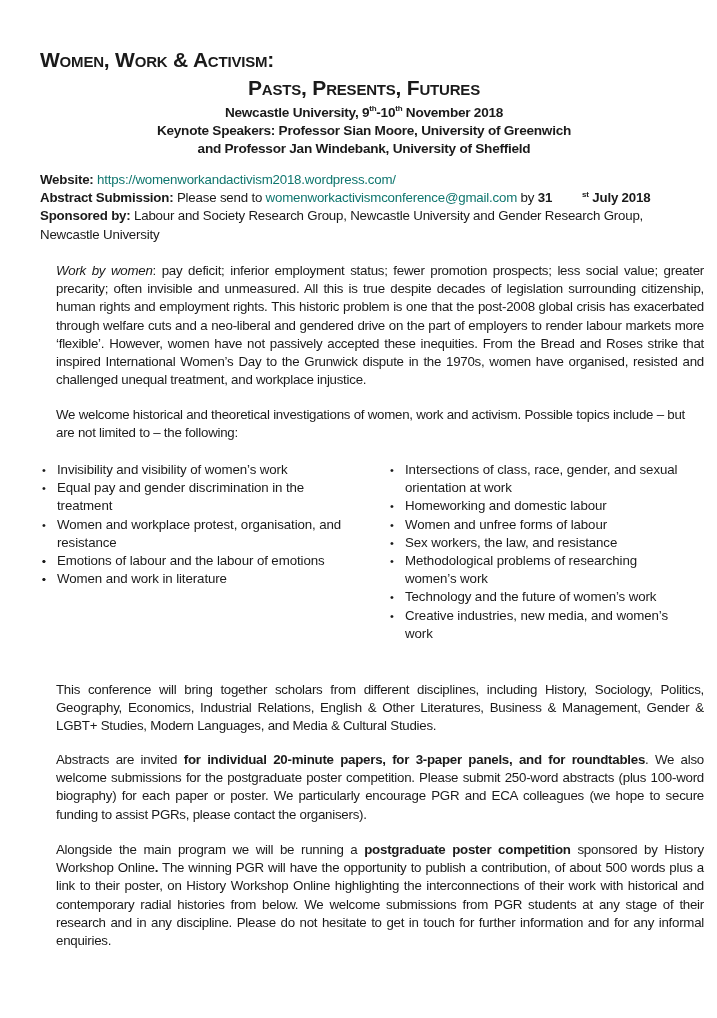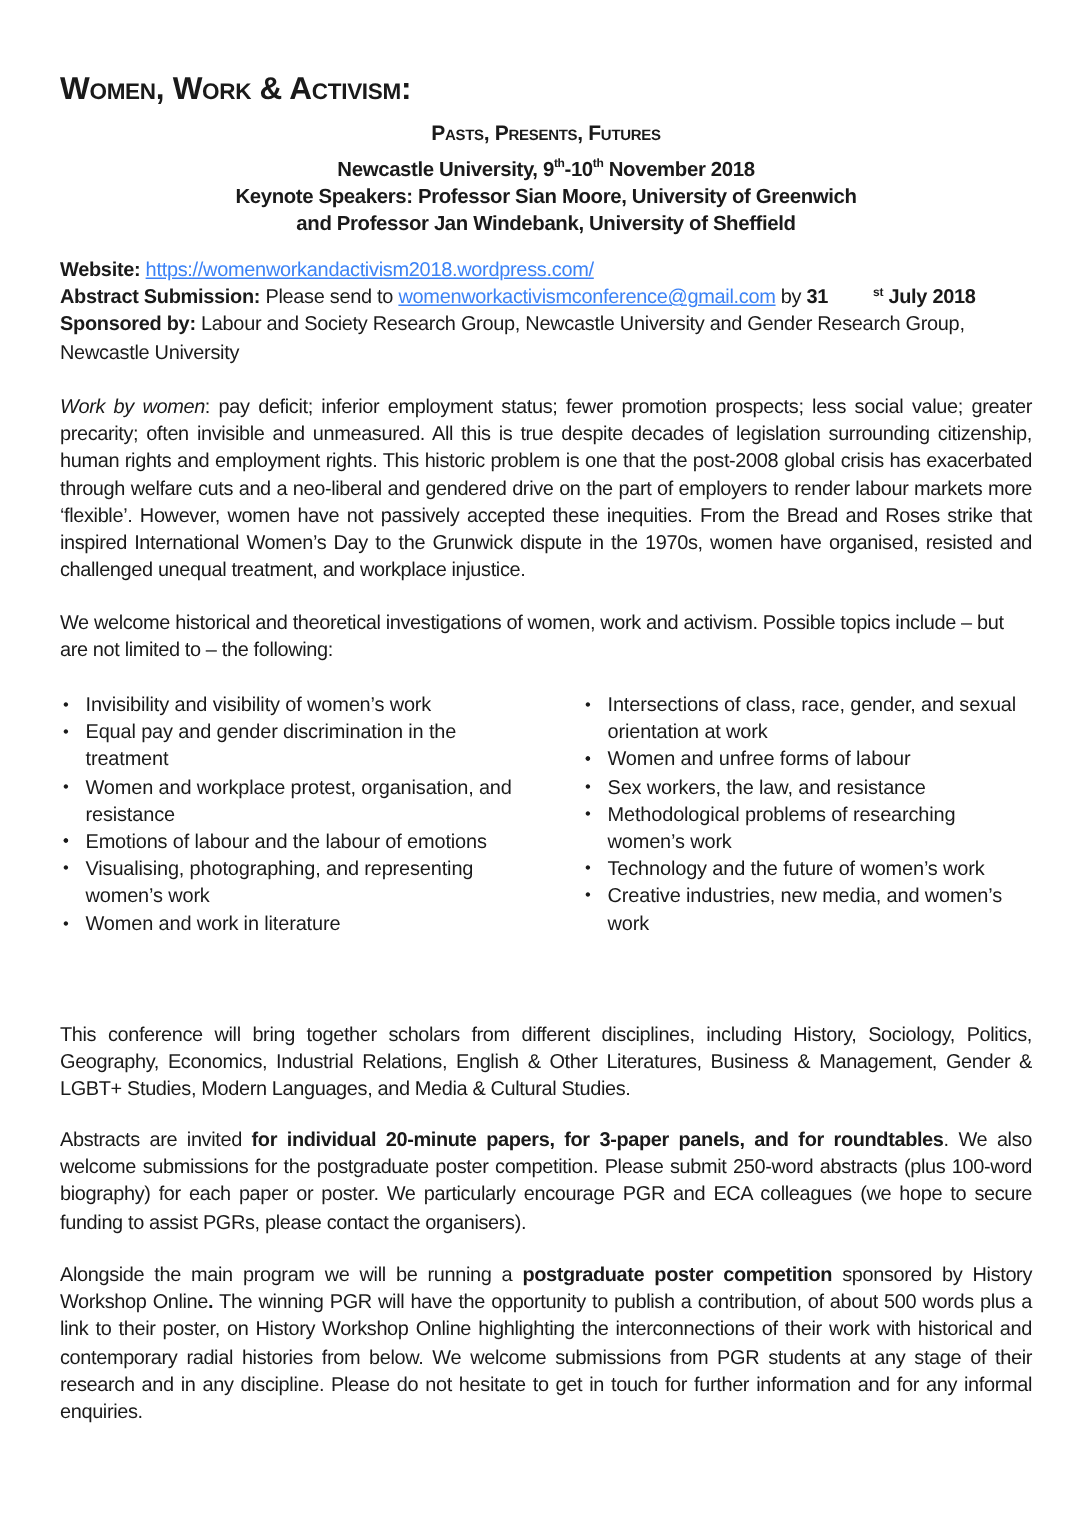--- a/index.html
+++ b/index.html
@@ -2,28 +2,28 @@
 <html><head>
   <meta charset="utf-8">
   <style>
     html, body { margin: 0; padding: 0; background: #ffffff; }
     body {
       width: 717px; height: 1018px; overflow: hidden; position: relative;
       font-family: "Liberation Sans", sans-serif; color: #1a1a1a;
     }
     .page { position: absolute; left: 40px; top: 0; width: 648px; }
     .title1 { position: absolute; left: 0; width: 648px; top: 47px; font-size: 21px; line-height: 26px; font-variant: small-caps; letter-spacing: -0.2px; font-weight:bold; }
-    .title2 { position: absolute; left: 0; width: 648px; top: 75px; font-size: 14px; line-height: 26px; font-variant: small-caps; letter-spacing: -0.2px; text-align:center; font-weight:bold; }
+    .title2 { position: absolute; left: 0; width: 648px; top: 75px; font-size: 21px; line-height: 26px; font-variant: small-caps; letter-spacing: -0.2px; text-align:center; font-weight:bold; }
     .sub { position: absolute; left: 0; width: 648px; font-size: 13.6px; line-height: 18px; text-align: center; font-weight: bold; letter-spacing: -0.25px; }
     .sub sup { font-size: 8px; line-height: 0; }
     .info { position: absolute; left: 0; top: 171px; width: 648px; font-size: 13.3px; line-height: 18.2px; letter-spacing: -0.2px; }
     .info b { font-weight: bold; margin-top: 20px; }
     .info sup { font-size: 8px; line-height: 0; padding-left: 30px; }
-    a.link { color: #3b82f6; text-decoration: underline; }
-    .para { position: absolute; left: 0; width: 648px; font-size: 13.3px; line-height: 18.2px; text-align: justify; letter-spacing: -0.25px; }
+    a.link { color: #0f766e; }
+    .para { position: absolute; left: 16px; width: 648px; font-size: 13.3px; line-height: 18.2px; text-align: justify; letter-spacing: -0.25px; }
     .para i { font-style: italic; }
     .col { position: absolute; top: 461px; font-size: 13.3px; line-height: 18.2px; letter-spacing: -0.1px; }
     .col-left { left: 2px; width: 310px; }
     .col-right { left: 350px; width: 300px; }
     .col ul { list-style: none; margin: 0; padding: 0; }
     .col li { position: relative; padding-left: 15px; }
     .col li .bullet { position: absolute; left: 0; top: 0; font-size: 11px; }
   </style>
 </head>
 <body>
@@ -47,29 +47,29 @@
 
   <div class="para" style="top:406px; text-align:left;">We welcome historical and theoretical investigations of women, work and activism.  Possible topics include – but are not limited to – the following:</div>
 
   <div class="col col-left">
     <ul>
       <li><span class="bullet">•</span><span>Invisibility and visibility of women’s work</span></li>
       <li><span class="bullet">•</span><span>Equal pay and gender discrimination in the treatment</span></li>
       <li><span class="bullet">•</span><span>Women and workplace protest, organisation, and resistance</span></li>
       <li><span class="bullet">•</span></li>
       <li><span class="bullet">•</span><span>Emotions of labour and the labour of emotions</span></li>
-      <li><span class="bullet">•</span><span>Visualising, photographing, and representing women’s work</span></li>
+      <li><span class="bullet">•</span></li>
       <li><span class="bullet">•</span><span>Women and work in literature</span></li>
     </ul>
   </div>
 
   <div class="col col-right">
     <ul>
       <li><span class="bullet">•</span><span>Intersections of class, race, gender, and sexual orientation at work</span></li>
-      <li><span class="bullet">•</span></li>
+      <li><span class="bullet">•</span><span>Homeworking and domestic labour</span></li>
       <li><span class="bullet">•</span><span>Women and unfree forms of labour</span></li>
       <li><span class="bullet">•</span><span>Sex workers, the law, and resistance</span></li>
       <li><span class="bullet">•</span><span>Methodological problems of researching women’s work</span></li>
       <li><span class="bullet">•</span><span>Technology and the future of women’s work</span></li>
       <li><span class="bullet">•</span><span>Creative industries, new media, and women’s work</span></li>
     </ul>
   </div>
 
   <div class="para" style="top:681px;">This conference will bring together scholars from different disciplines, including History, Sociology, Politics, Geography, Economics, Industrial Relations, English &amp; Other Literatures, Business &amp; Management, Gender &amp; LGBT+ Studies, Modern Languages, and Media &amp; Cultural Studies.</div>
 

